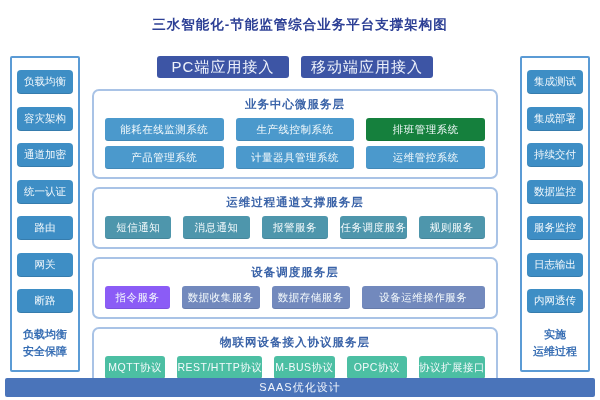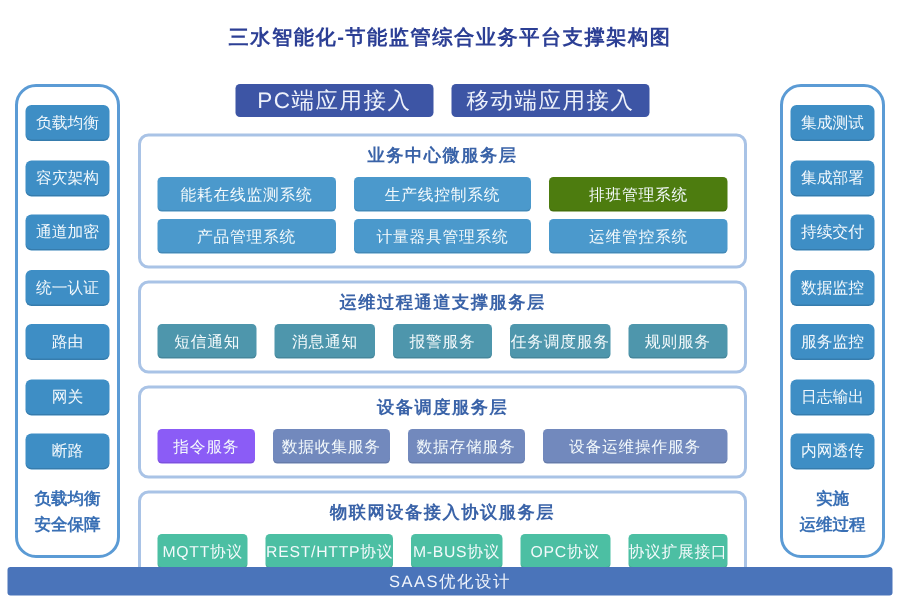--- a/index.html
+++ b/index.html
@@ -9,24 +9,23 @@
     --title-text:#2c3f95;--panel-border:#5b9bd5;--side-button:#3e8ec5;
     --panel-label:#3a70b5;--top-button:#3d55a5;--section-border:#a9c3e6;
     --section-title:#3a63a8;--footer-bar:#4a74ba;
   }
   .page-title{
     position:absolute;top:16px;left:0;width:100%;text-align:center;
     font-size:13.5px;font-weight:bold;letter-spacing:1px;color:var(--title-text);
   }
   .side-panel{
     position:absolute;top:56px;width:70px;height:316px;box-sizing:border-box;
-    border:2px solid var(--panel-border);border-radius:14px;background:#fff;
+    border:2px solid var(--panel-border);border-radius:2px;background:#fff;
     display:flex;flex-direction:column;align-items:center;justify-content:space-between;
     padding:12px 5px 10px 5px;
-    font-family:Liberation Mono, monospace;
   }
   #left-panel{left:10px;}
   #right-panel{left:520px;}
   .side-btn{
     width:56px;height:24px;border-radius:4px;background:var(--side-button);
     color:#f2f8fc;font-size:10.5px;display:flex;align-items:center;justify-content:center;
     white-space:nowrap;box-shadow:inset 0 -1px 0 rgba(0,0,0,.12);
   }
   .panel-footer{color:var(--panel-label);font-size:11px;text-align:center;line-height:1.55;font-weight:600;}
   .center-col{position:absolute;left:92px;top:56px;width:406px;}
@@ -81,21 +80,21 @@
     <div class="top-row" id="top-row">
         <div class="top-btn">PC端应用接入</div>
         <div class="top-btn">移动端应用接入</div>
       </div>
     <div class="sections" id="sections">
         <div class="section">
           <div class="section-title">业务中心微服务层</div>
           <div class="btn-row">
             <div class="svc-btn" style="background: rgb(75, 153, 204); flex-grow: 1;">能耗在线监测系统</div>
             <div class="svc-btn" style="background: rgb(75, 153, 204); flex-grow: 1;">生产线控制系统</div>
-            <div class="svc-btn" style="background: #4d7c0f; flex-grow: 1;">排班管理系统</div>
+            <div class="svc-btn" style="background: #15803d; flex-grow: 1;">排班管理系统</div>
           </div>
           <div class="btn-row">
             <div class="svc-btn" style="background: rgb(75, 153, 204); flex-grow: 1;">产品管理系统</div>
             <div class="svc-btn" style="background: rgb(75, 153, 204); flex-grow: 1;">计量器具管理系统</div>
             <div class="svc-btn" style="background: rgb(75, 153, 204); flex-grow: 1;">运维管控系统</div>
           </div>
         </div>
         <div class="section">
           <div class="section-title">运维过程通道支撑服务层</div>
           <div class="btn-row">

